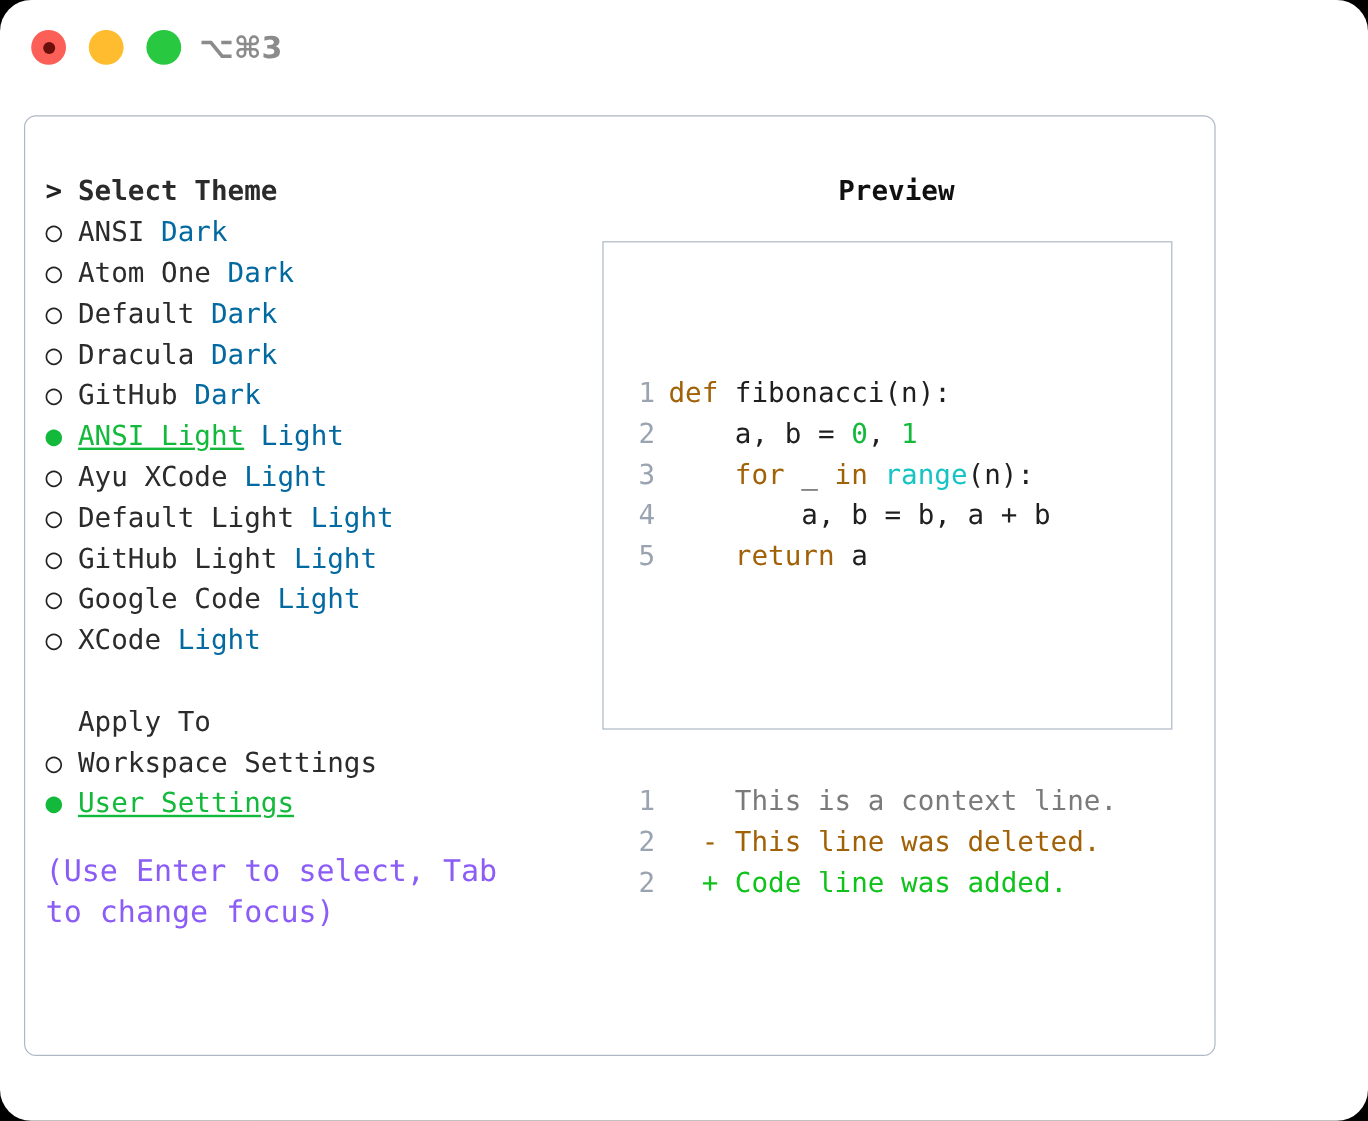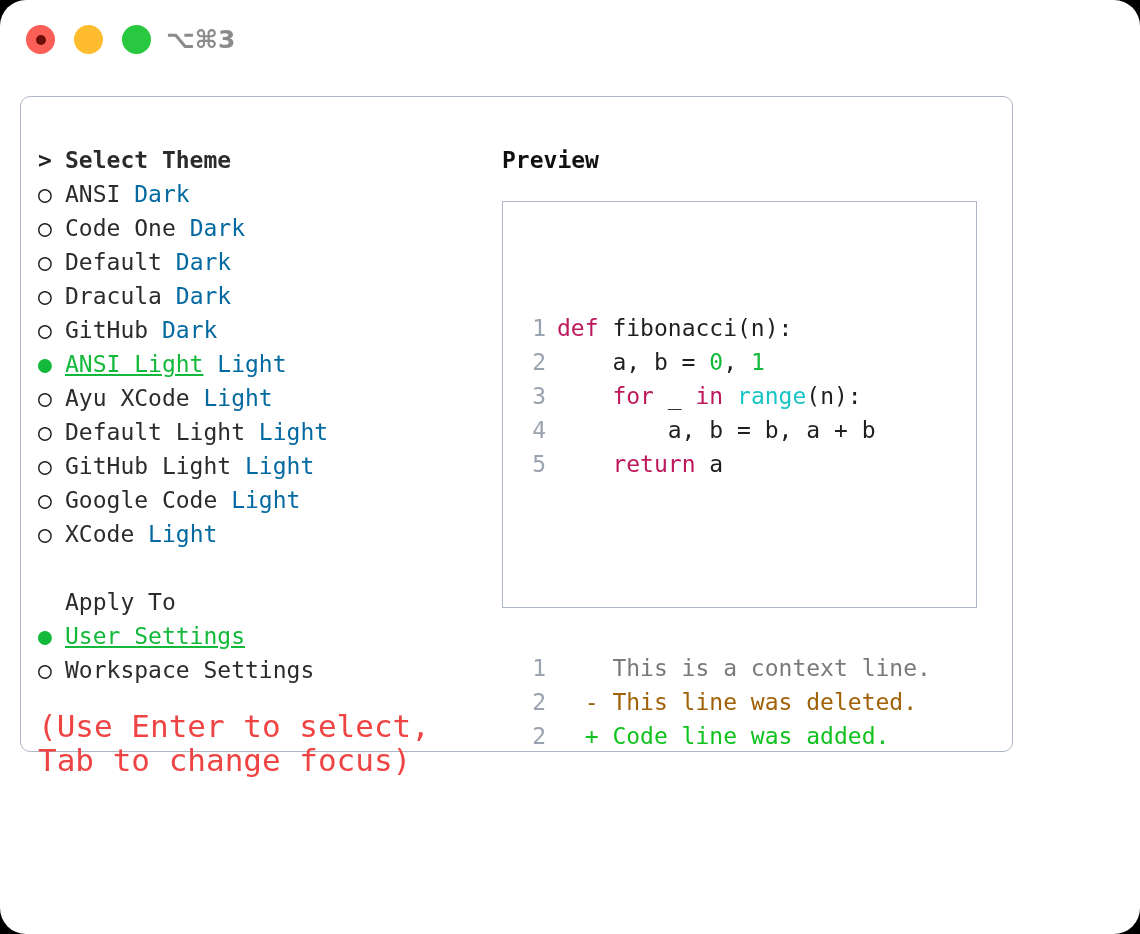--- a/index.html
+++ b/index.html
@@ -67,21 +67,21 @@
     letter-spacing: 0px;
     line-height: 36px;
   }
 
   
   .panel {
     position: absolute;
     left: 20px;
     top: 96px;
     width: 993px;
-    height: 656px;
+    height: 784px;
     border: 1.6px solid #aeb7c4;
     border-radius: 10px;
     box-sizing: border-box;
     background: #ffffff;
   }
 
   
   .left-col {
     position: absolute;
     left: 17px;
@@ -105,40 +105,41 @@
     font-weight: bold;
     color: #101010;
   }
   .row.selected .marker { color: #13b93a; }
   .row.selected .label  { color: #13b93a; text-decoration: underline; }
   .label { color: #2b2b2b; }
   .variant { color: #0369a1; }
   .spacer { height: 34px; }
   .hint {
     margin-top: 22px;
-    font-size: 31px;
-    line-height: 34px;
-    color: #ef4444;
+    font-size: 25px;
+    line-height: 34px;
+    color: #8b5cf6;
     width: 410px;
     white-space: pre-wrap;
   }
 
   
   .right-col {
     position: absolute;
     left: 481px;
     top: 46px;
     width: 490px;
   }
   .preview-title {
     font-size: 23px;
     line-height: 34px;
     font-weight: bold;
     color: #101010;
     white-space: pre;
+    text-align: center;
   }
   .preview-box {
     margin-top: 24px;
     width: 475px;
     height: 407px;
     border: 1.6px solid #aeb7c4;
     box-sizing: border-box;
     background: #ffffff;
     position: relative;
   }
@@ -151,21 +152,21 @@
     white-space: pre;
   }
   .cline { white-space: pre; }
   .lnum {
     display: inline-block;
     width: 26px;
     text-align: right;
     color: #9aa3b0;
     margin-right: 11px;
   }
-  .kw  { color: #be185d; }
+  .kw  { color: #a16207; }
   .fn  { color: #17c4c4; }
   .num { color: #13b93a; }
   .txt { color: #1f1f1f; }
   .ctx { color: #7a7a7a; }
   .del { color: #a16207; }
   .add { color: #10c21c; }
   .blank { height: 34px; }
 </style>
 </head>
 <body>
@@ -181,39 +182,39 @@
     <div class="shortcut">⌥⌘3</div>
   </div>
 
   <div class="panel">
 
     <div class="left-col">
       <div class="row header"><span class="marker">&gt;</span><span class="label">Select Theme</span></div>
 
       <div id="theme-rows">
           <div class="row"><span class="marker">○</span><span class="label">ANSI</span><span class="variant"> Dark</span></div>
-          <div class="row"><span class="marker">○</span><span class="label">Code One</span><span class="variant"> Dark</span></div>
+          <div class="row"><span class="marker">○</span><span class="label">Atom One</span><span class="variant"> Dark</span></div>
           <div class="row"><span class="marker">○</span><span class="label">Default</span><span class="variant"> Dark</span></div>
           <div class="row"><span class="marker">○</span><span class="label">Dracula</span><span class="variant"> Dark</span></div>
           <div class="row"><span class="marker">○</span><span class="label">GitHub</span><span class="variant"> Dark</span></div>
           <div class="row selected"><span class="marker">●</span><span class="label">ANSI Light</span><span class="variant"> Light</span></div>
           <div class="row"><span class="marker">○</span><span class="label">Ayu XCode</span><span class="variant"> Light</span></div>
           <div class="row"><span class="marker">○</span><span class="label">Default Light</span><span class="variant"> Light</span></div>
           <div class="row"><span class="marker">○</span><span class="label">GitHub Light</span><span class="variant"> Light</span></div>
           <div class="row"><span class="marker">○</span><span class="label">Google Code</span><span class="variant"> Light</span></div>
           <div class="row"><span class="marker">○</span><span class="label">XCode</span><span class="variant"> Light</span></div>
         </div>
 
       <div class="spacer"></div>
 
       <div class="row"><span class="marker"> </span><span class="label">Apply To</span></div>
 
       <div id="apply-rows">
+          <div class="row"><span class="marker">○</span><span class="label">Workspace Settings</span></div>
           <div class="row selected"><span class="marker">●</span><span class="label">User Settings</span></div>
-          <div class="row"><span class="marker">○</span><span class="label">Workspace Settings</span></div>
         </div>
 
       <div class="hint">(Use Enter to select, Tab to change focus)</div>
     </div>
 
     <div class="right-col">
       <div class="preview-title">Preview</div>
       <div class="preview-box">
         <div class="code">
           <div id="code-rows"><div class="cline"><span class="lnum">1</span><span class="kw">def </span><span class="txt">fibonacci(n):</span></div><div class="cline"><span class="lnum">2</span><span class="txt">    a, b = </span><span class="num">0</span><span class="txt">, </span><span class="num">1</span></div><div class="cline"><span class="lnum">3</span><span class="txt">    </span><span class="kw">for</span><span class="txt"> _ </span><span class="kw">in</span><span class="txt"> </span><span class="fn">range</span><span class="txt">(n):</span></div><div class="cline"><span class="lnum">4</span><span class="txt">        a, b = b, a + b</span></div><div class="cline"><span class="lnum">5</span><span class="txt">    </span><span class="kw">return</span><span class="txt"> a</span></div></div>

